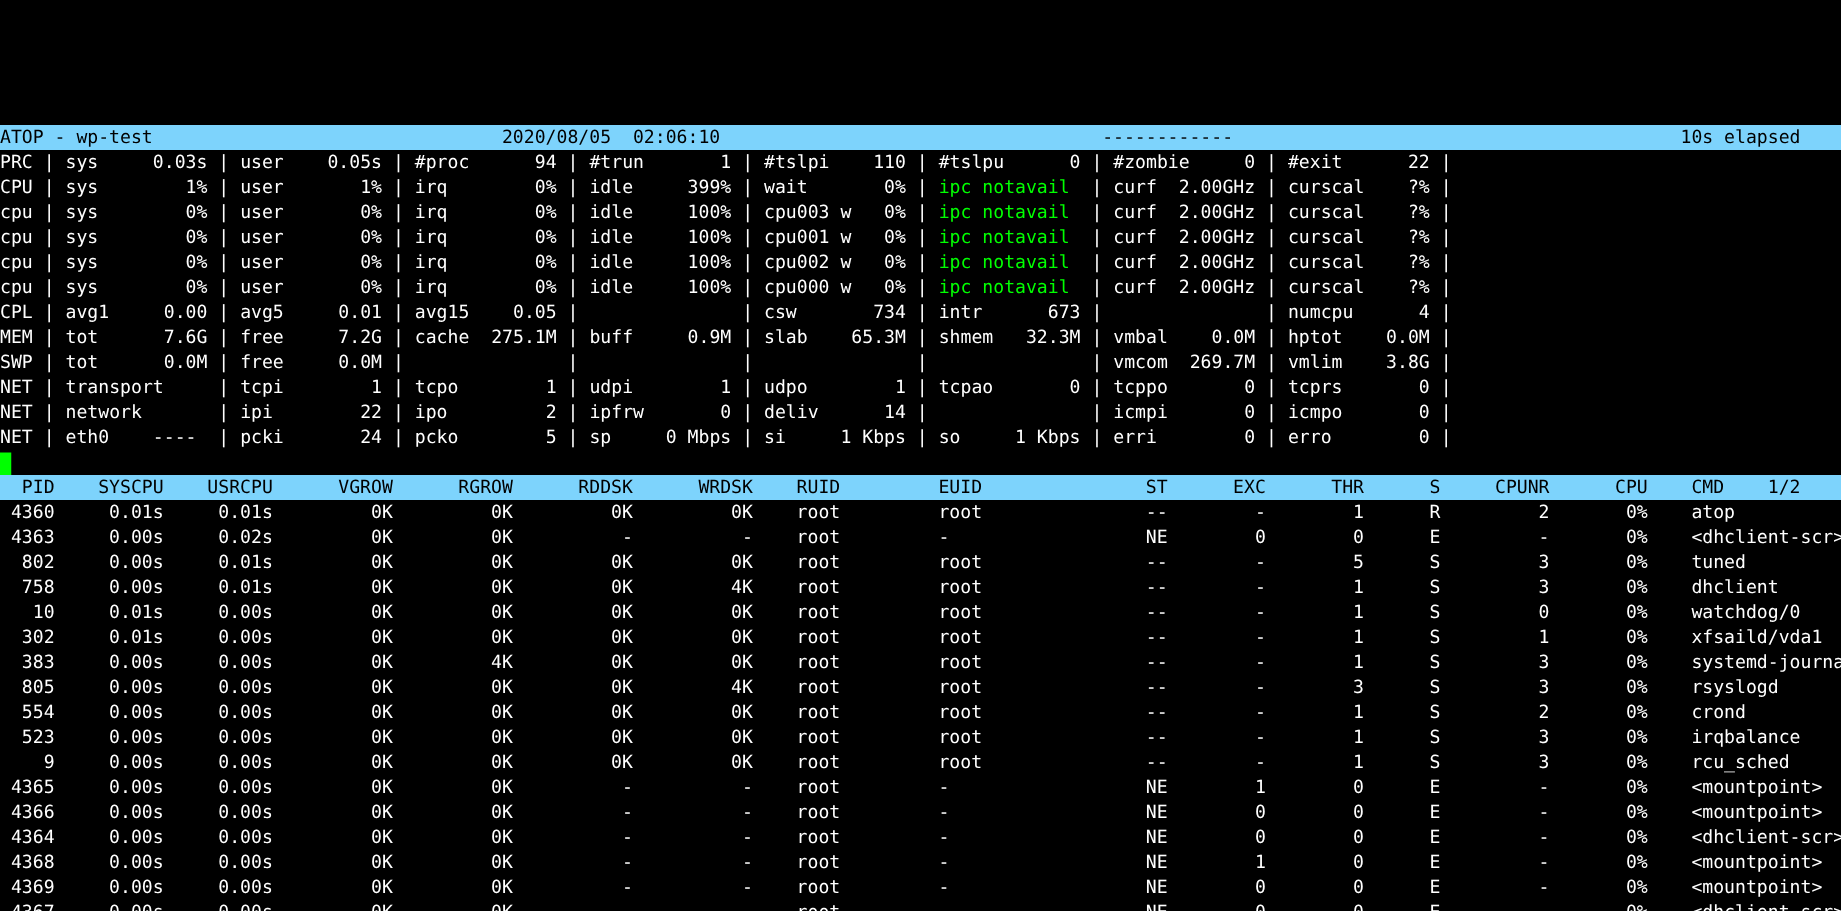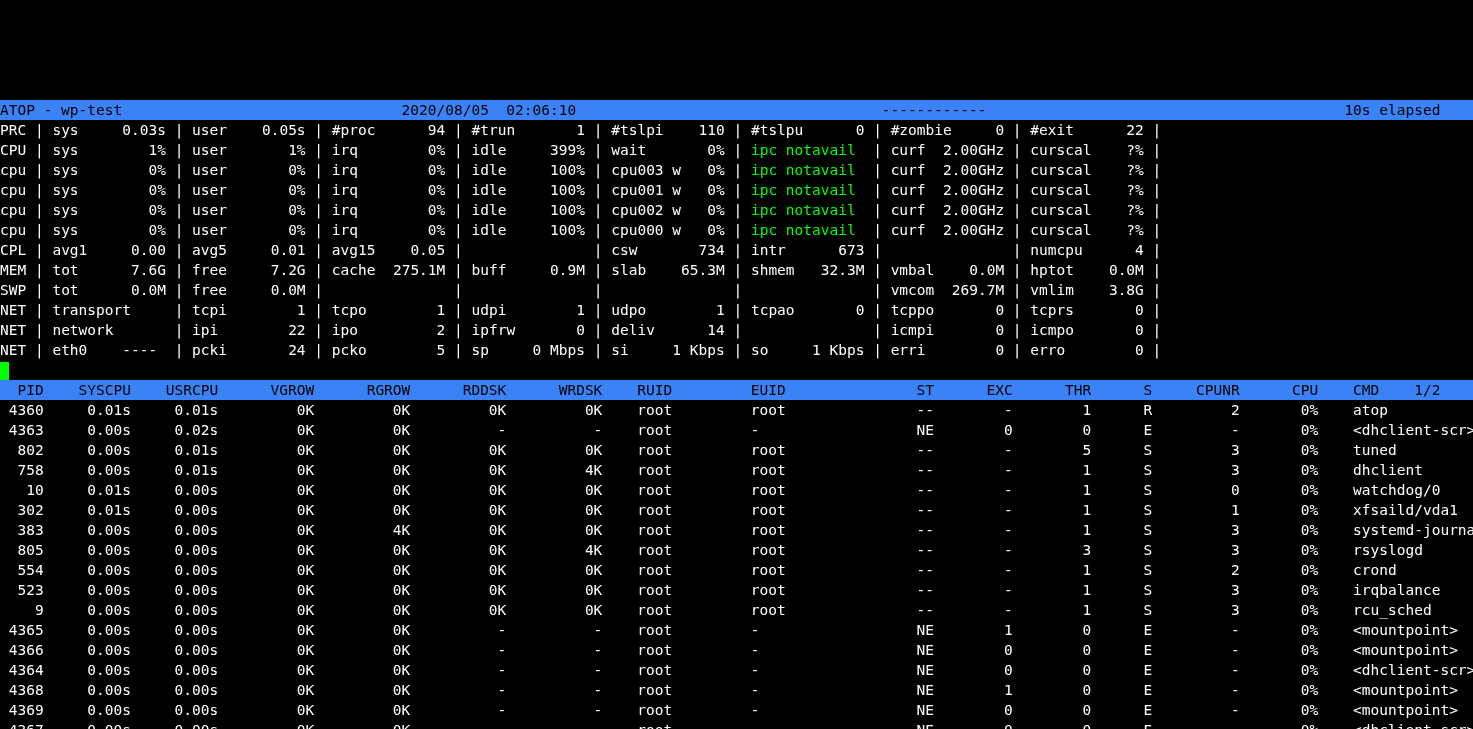--- a/index.html
+++ b/index.html
@@ -1,16 +1,16 @@
 <!DOCTYPE html>
 <html><head>
 <meta charset="utf-8">
 <style>
   html,body{margin:0;padding:0;background:#000;color:#fff;font-family:"DejaVu Sans Mono","Menlo","Consolas",monospace;font-size:14.5px;line-height:20px;white-space:pre;overflow:hidden;}
-  .inv{background:#3b82f6;color:#000;}
+  .inv{background:#7dd3fc;color:#000;}
   .grn{color:#00ff00;text-align:right;}
   .cursor{display:inline-block;width:9px;height:18px;background:#00ff00;vertical-align:bottom;}
   #screen{width:1473px;}
 </style>
 </head>
 <body>
 
 
 
 <div id="screen"><div class="inv">ATOP - wp-test                                2020/08/05  02:06:10                                   ------------                                         10s elapsed</div><div><span>PRC</span><span> | </span><span>sys     0.03s</span><span> | </span><span>user    0.05s</span><span> | </span><span>#proc      94</span><span> | </span><span>#trun       1</span><span> | </span><span>#tslpi    110</span><span> | </span><span>#tslpu      0</span><span> | </span><span>#zombie     0</span><span> | </span><span>#exit      22</span><span> |</span></div><div><span>CPU</span><span> | </span><span>sys        1%</span><span> | </span><span>user       1%</span><span> | </span><span>irq        0%</span><span> | </span><span>idle     399%</span><span> | </span><span>wait       0%</span><span> | </span><span class="grn">ipc notavail </span><span> | </span><span>curf  2.00GHz</span><span> | </span><span>curscal    ?%</span><span> |</span></div><div><span>cpu</span><span> | </span><span>sys        0%</span><span> | </span><span>user       0%</span><span> | </span><span>irq        0%</span><span> | </span><span>idle     100%</span><span> | </span><span>cpu003 w   0%</span><span> | </span><span class="grn">ipc notavail </span><span> | </span><span>curf  2.00GHz</span><span> | </span><span>curscal    ?%</span><span> |</span></div><div><span>cpu</span><span> | </span><span>sys        0%</span><span> | </span><span>user       0%</span><span> | </span><span>irq        0%</span><span> | </span><span>idle     100%</span><span> | </span><span>cpu001 w   0%</span><span> | </span><span class="grn">ipc notavail </span><span> | </span><span>curf  2.00GHz</span><span> | </span><span>curscal    ?%</span><span> |</span></div><div><span>cpu</span><span> | </span><span>sys        0%</span><span> | </span><span>user       0%</span><span> | </span><span>irq        0%</span><span> | </span><span>idle     100%</span><span> | </span><span>cpu002 w   0%</span><span> | </span><span class="grn">ipc notavail </span><span> | </span><span>curf  2.00GHz</span><span> | </span><span>curscal    ?%</span><span> |</span></div><div><span>cpu</span><span> | </span><span>sys        0%</span><span> | </span><span>user       0%</span><span> | </span><span>irq        0%</span><span> | </span><span>idle     100%</span><span> | </span><span>cpu000 w   0%</span><span> | </span><span class="grn">ipc notavail </span><span> | </span><span>curf  2.00GHz</span><span> | </span><span>curscal    ?%</span><span> |</span></div><div><span>CPL</span><span> | </span><span>avg1     0.00</span><span> | </span><span>avg5     0.01</span><span> | </span><span>avg15    0.05</span><span> | </span><span>             </span><span> | </span><span>csw       734</span><span> | </span><span>intr      673</span><span> | </span><span>             </span><span> | </span><span>numcpu      4</span><span> |</span></div><div><span>MEM</span><span> | </span><span>tot      7.6G</span><span> | </span><span>free     7.2G</span><span> | </span><span>cache  275.1M</span><span> | </span><span>buff     0.9M</span><span> | </span><span>slab    65.3M</span><span> | </span><span>shmem   32.3M</span><span> | </span><span>vmbal    0.0M</span><span> | </span><span>hptot    0.0M</span><span> |</span></div><div><span>SWP</span><span> | </span><span>tot      0.0M</span><span> | </span><span>free     0.0M</span><span> | </span><span>             </span><span> | </span><span>             </span><span> | </span><span>             </span><span> | </span><span>             </span><span> | </span><span>vmcom  269.7M</span><span> | </span><span>vmlim    3.8G</span><span> |</span></div><div><span>NET</span><span> | </span><span>transport    </span><span> | </span><span>tcpi        1</span><span> | </span><span>tcpo        1</span><span> | </span><span>udpi        1</span><span> | </span><span>udpo        1</span><span> | </span><span>tcpao       0</span><span> | </span><span>tcppo       0</span><span> | </span><span>tcprs       0</span><span> |</span></div><div><span>NET</span><span> | </span><span>network      </span><span> | </span><span>ipi        22</span><span> | </span><span>ipo         2</span><span> | </span><span>ipfrw       0</span><span> | </span><span>deliv      14</span><span> | </span><span>             </span><span> | </span><span>icmpi       0</span><span> | </span><span>icmpo       0</span><span> |</span></div><div><span>NET</span><span> | </span><span>eth0    ---- </span><span> | </span><span>pcki       24</span><span> | </span><span>pcko        5</span><span> | </span><span>sp     0 Mbps</span><span> | </span><span>si     1 Kbps</span><span> | </span><span>so     1 Kbps</span><span> | </span><span>erri        0</span><span> | </span><span>erro        0</span><span> |</span></div><div><span class="cursor"></span></div><div class="inv">  PID    SYSCPU    USRCPU      VGROW      RGROW      RDDSK      WRDSK    RUID         EUID               ST      EXC      THR      S     CPUNR      CPU    CMD    1/2</div><div> 4360     0.01s     0.01s         0K         0K         0K         0K    root         root               --        -        1      R         2       0%    atop          </div><div> 4363     0.00s     0.02s         0K         0K          -          -    root         -                  NE        0        0      E         -       0%    &lt;dhclient-scr&gt;</div><div>  802     0.00s     0.01s         0K         0K         0K         0K    root         root               --        -        5      S         3       0%    tuned         </div><div>  758     0.00s     0.01s         0K         0K         0K         4K    root         root               --        -        1      S         3       0%    dhclient      </div><div>   10     0.01s     0.00s         0K         0K         0K         0K    root         root               --        -        1      S         0       0%    watchdog/0    </div><div>  302     0.01s     0.00s         0K         0K         0K         0K    root         root               --        -        1      S         1       0%    xfsaild/vda1  </div><div>  383     0.00s     0.00s         0K         4K         0K         0K    root         root               --        -        1      S         3       0%    systemd-journa</div><div>  805     0.00s     0.00s         0K         0K         0K         4K    root         root               --        -        3      S         3       0%    rsyslogd      </div><div>  554     0.00s     0.00s         0K         0K         0K         0K    root         root               --        -        1      S         2       0%    crond         </div><div>  523     0.00s     0.00s         0K         0K         0K         0K    root         root               --        -        1      S         3       0%    irqbalance    </div><div>    9     0.00s     0.00s         0K         0K         0K         0K    root         root               --        -        1      S         3       0%    rcu_sched     </div><div> 4365     0.00s     0.00s         0K         0K          -          -    root         -                  NE        1        0      E         -       0%    &lt;mountpoint&gt;  </div><div> 4366     0.00s     0.00s         0K         0K          -          -    root         -                  NE        0        0      E         -       0%    &lt;mountpoint&gt;  </div><div> 4364     0.00s     0.00s         0K         0K          -          -    root         -                  NE        0        0      E         -       0%    &lt;dhclient-scr&gt;</div><div> 4368     0.00s     0.00s         0K         0K          -          -    root         -                  NE        1        0      E         -       0%    &lt;mountpoint&gt;  </div><div> 4369     0.00s     0.00s         0K         0K          -          -    root         -                  NE        0        0      E         -       0%    &lt;mountpoint&gt;  </div><div> 4367     0.00s     0.00s         0K         0K          -          -    root         -                  NE        0        0      E         -       0%    &lt;dhclient-scr&gt;</div></div>

